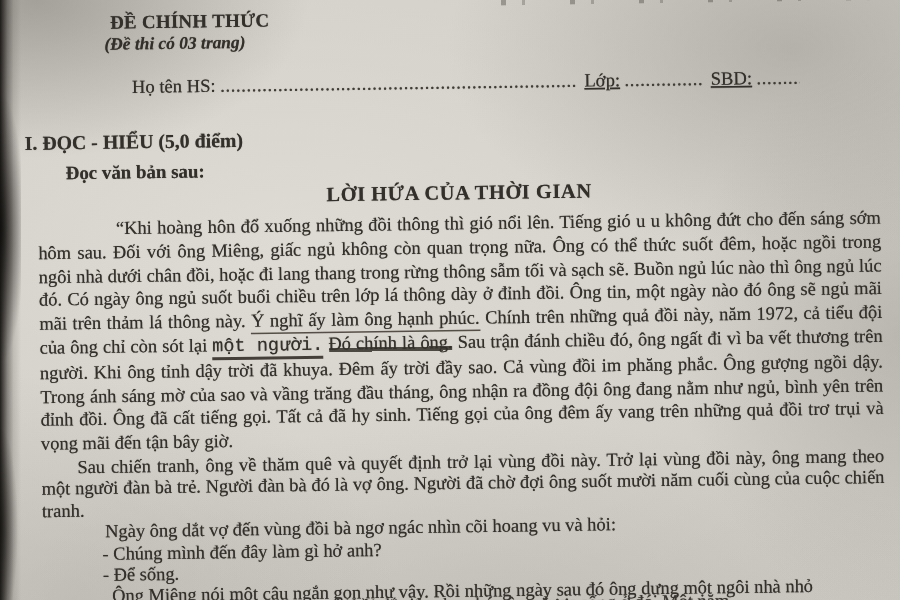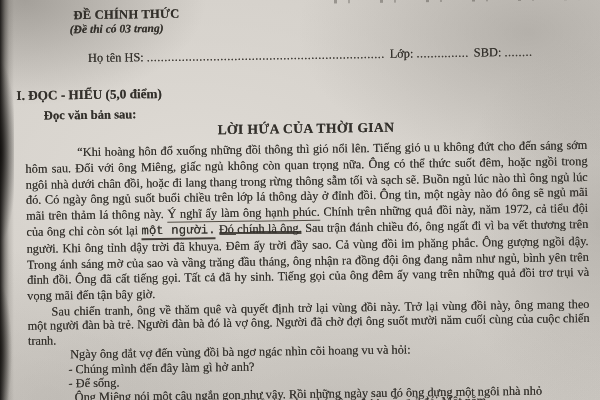--- a/index.html
+++ b/index.html
@@ -33,21 +33,21 @@
   .content{
     position:absolute;inset:0;
     transform:rotate(-0.8deg);transform-origin:300px 200px;
     color:#33302b;
     text-shadow:0 0 0.5px rgba(51,48,43,0.75);
   }
   .hdr-official{position:absolute;left:76px;top:5px;font-size:12.6px;font-weight:bold;letter-spacing:0.2px;}
   .hdr-note{position:absolute;left:72px;top:20px;font-size:11.6px;font-style:italic;font-weight:600;}
   .student-row{position:absolute;left:90px;top:48px;width:445px;font-size:12.4px;white-space:nowrap;overflow:hidden;}
   .student-row .lbl{margin-right:3px;text-align:right;}
-  .student-row .lbl2{margin-left:5px;margin-right:3px;}
+  .student-row .lbl2{margin-left:5px;margin-right:3px;text-decoration:underline;}
   .dots{letter-spacing:0.4px;color:#403c36;}
   .sec-heading{position:absolute;left:18px;top:84px;font-size:13.2px;font-weight:bold;}
   .sec-instruction{position:absolute;left:45px;top:105px;font-size:12.6px;font-weight:bold;}
   .doc-title{position:absolute;left:26px;top:121px;width:562px;text-align:center;font-size:13.6px;font-weight:bold;letter-spacing:0.4px;}
   .reading-body{position:absolute;left:26px;top:142px;width:562px;font-size:12.3px;text-align:justify;}
   .reading-body p{margin:0;line-height:15.8px;}
   .reading-body p.compact{line-height:14.4px;}
   .ind-p1{text-indent:52px;}
   .ind-p2{text-indent:24px;}
   .ind-p3{text-indent:42px;}

